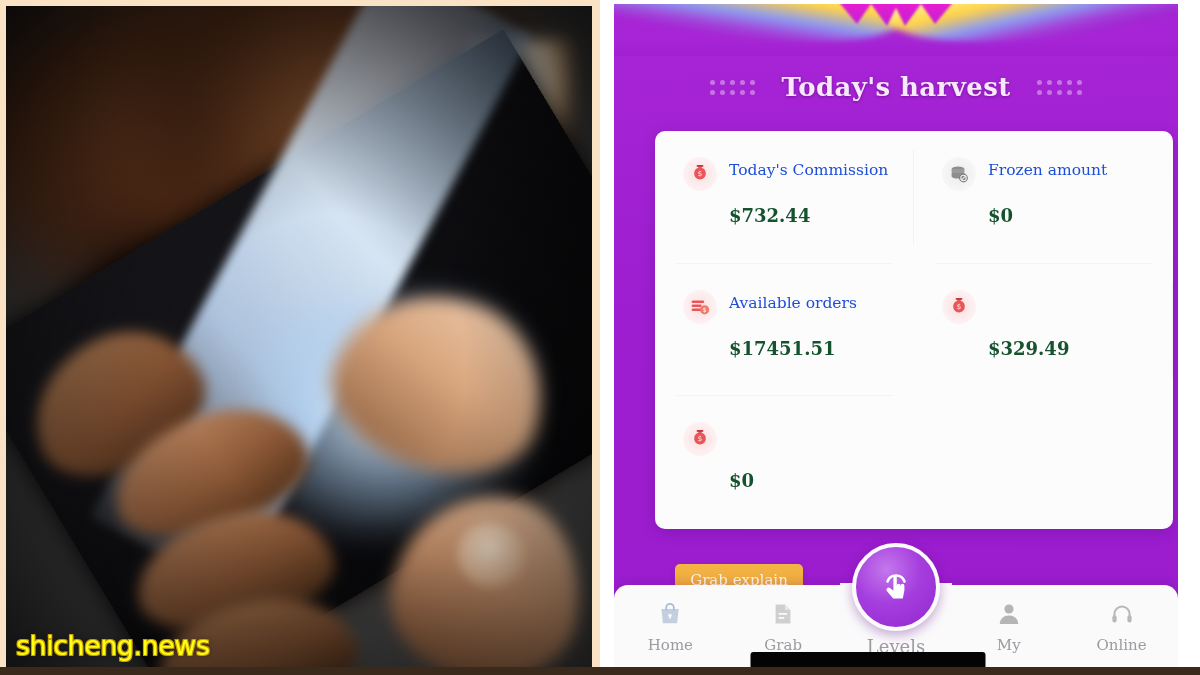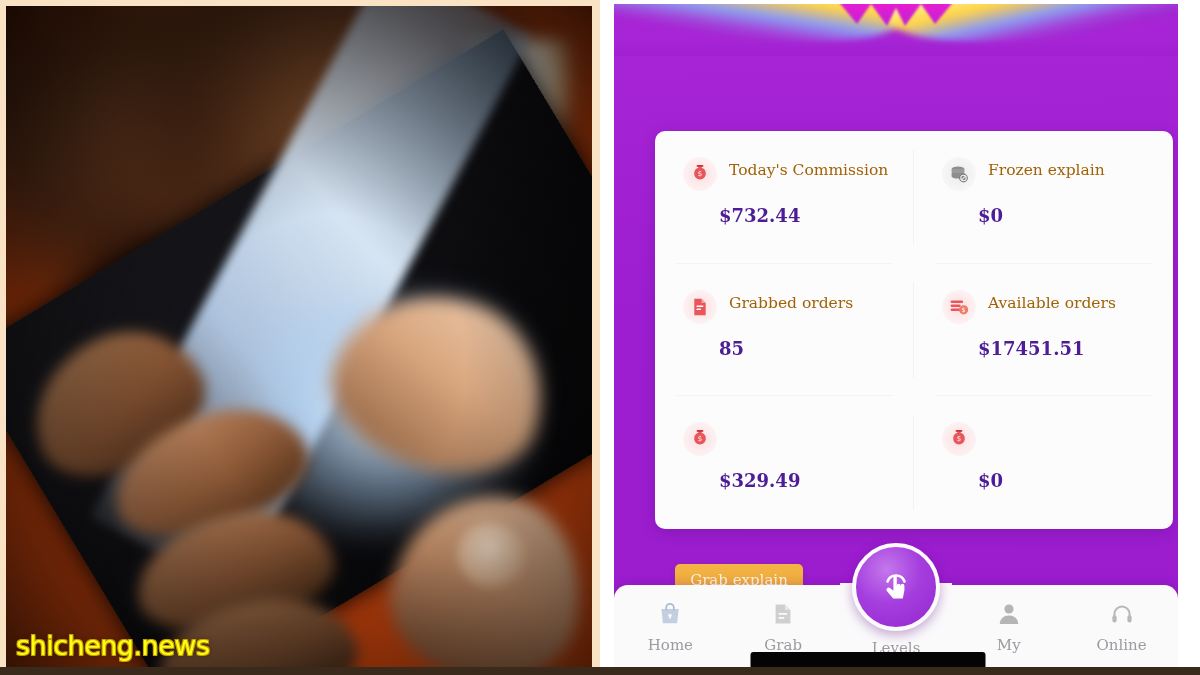--- a/index.html
+++ b/index.html
@@ -9,21 +9,21 @@
 
   .stage{ position:relative; width:1200px; height:675px; background:#f7e0c0; }
 
   
   .left-panel{
     position:absolute; left:0; top:0; width:600px; height:675px;
     background:#f9e3c4; padding:6px 8px 8px 6px;
   }
   .photo{
     position:relative; width:100%; height:100%; overflow:hidden;
-    background:#c2410c;
+    background:#404040;
   }
   
   .ph-warm-a{ position:absolute; left:-8%; top:-8%; width:80%; height:55%;
     background:radial-gradient(ellipse at 45% 50%, #7a4426 0%, #5a3019 45%, rgba(30,14,7,0) 78%);
     filter:blur(26px); }
   .ph-warm-b{ position:absolute; left:22%; top:-12%; width:70%; height:48%;
     background:radial-gradient(ellipse at 50% 60%, #8a5530 0%, #4a2714 55%, rgba(20,9,4,0) 80%);
     filter:blur(30px); }
   .ph-dark-1{ position:absolute; left:8%; top:30%; width:30%; height:28%;
     background:radial-gradient(ellipse at 50% 50%, #140704 0%, rgba(20,7,4,0) 72%);
@@ -122,24 +122,24 @@
   .grid{ display:grid; grid-template-columns:1fr 1fr; grid-template-rows:1fr 1fr 1fr; height:100%; }
   .cell{ position:relative; padding:26px 14px 10px 28px; }
   .cell.brd-r::after{ content:""; position:absolute; right:0; top:14%; height:72%; width:1px; background:#f4f1f3; }
   .cell.brd-b::before{ content:""; position:absolute; left:8%; bottom:0; width:84%; height:1px; background:#f6f3f5; }
   .cell-head{ display:flex; align-items:flex-start; gap:12px; }
   .ic{ flex:0 0 auto; width:34px; height:34px; border-radius:50%;
        display:flex; align-items:center; justify-content:center; }
   .ic svg{ display:block; }
   .ic-red{ background:radial-gradient(circle at 50% 50%, #fbdfe0 0%, #fdeff0 60%, #fefafa 100%); }
   .ic-grey{ background:radial-gradient(circle at 50% 50%, #ececec 0%, #f5f5f5 60%, #fafafa 100%); }
-  .cell-label{ font-family:"DejaVu Serif", serif; font-size:15.5px; color:#a16207;
+  .cell-label{ font-family:"DejaVu Serif", serif; font-size:15.5px; color:#1d4ed8;
     line-height:1.42; padding-top:2px; max-width:175px; }
-  .cell-value{ margin-top:14px; margin-left:36px; font-family:"DejaVu Serif", serif;
-    font-weight:700; font-size:18px; color:#4c1d95; }
+  .cell-value{ margin-top:14px; margin-left:46px; font-family:"DejaVu Serif", serif;
+    font-weight:700; font-size:18px; color:#14532d; }
 
   
   .grab-btn{ position:absolute; left:61px; top:560px; width:128px; height:32px;
     background:linear-gradient(180deg,#f4b545 0%,#eba33a 100%); border-radius:5px;
     display:flex; align-items:center; justify-content:center;
     font-family:"DejaVu Serif", serif; font-size:15px; color:#fdf3e1;
     box-shadow:0 2px 5px rgba(100,50,0,.22); }
 
   
   .navbar{ position:absolute; left:0; bottom:0; width:100%; height:90px;
@@ -147,21 +147,21 @@
     box-shadow:0 -2px 9px rgba(80,0,110,.16); }
   .nav-notch{ position:absolute; left:50%; top:-2px; transform:translateX(-50%);
     width:112px; height:46px; background:#fbfafb; border-radius:0 0 56px 56px; }
   .nav-items{ position:absolute; inset:0; display:flex; align-items:flex-start; padding-top:14px; }
   .nav-item{ flex:1; display:flex; flex-direction:column; align-items:center; gap:7px; }
   .nav-ic{ height:30px; display:flex; align-items:center; justify-content:center; }
   .nav-ic svg{ display:block; }
   .nav-lbl{ font-family:"DejaVu Serif", serif; font-size:15px; color:#9d9aa0; }
   .nav-item.center .nav-lbl{ visibility:hidden; }
   .nav-center-label{ position:absolute; left:50%; transform:translateX(-50%);
-    bottom:18px; font-family:"DejaVu Serif", serif; font-size:15px; color:#9d9aa0; }
+    bottom:18px; font-family:"DejaVu Serif", serif; font-size:18px; color:#9d9aa0; }
   .fab{ position:absolute; left:50%; transform:translateX(-50%); top:-42px;
     width:88px; height:88px; border-radius:50%;
     background:radial-gradient(circle at 38% 28%, #c478ec 0%, #a53ede 45%, #9326cf 100%);
     border:4px solid #fbfafb;
     display:flex; align-items:center; justify-content:center;
     box-shadow:0 4px 12px rgba(90,10,130,.35); }
   .fab svg{ display:block; }
 
   .redaction{ position:absolute; left:45%; bottom:6px; transform:translateX(-50%);
     width:235px; height:17px; background:#040404; border-radius:3px; }
@@ -221,20 +221,47 @@
                 <stop offset="55%" stop-color="#e81fd0"></stop>
                 <stop offset="100%" stop-color="#c01fd6"></stop>
               </linearGradient>
             </defs>
             <path d="M6 0 L6 26 L26 50 L40 30 L56 52 L65 34 L74 52 L90 30 L104 50 L124 26 L124 0 Z" fill="url(#cg)"></path>
           </svg>
         </div>
         <div class="banner-fade"></div>
       </div>
 
+      <div class="title-row">
+        <div class="dots">
+          <i></i>
+            <i></i>
+            <i></i>
+            <i></i>
+            <i></i>
+            <i></i>
+            <i></i>
+            <i></i>
+            <i></i>
+            <i></i>
+        </div>
+        <div class="app-title">Today's harvest</div>
+        <div class="dots">
+          <i></i>
+            <i></i>
+            <i></i>
+            <i></i>
+            <i></i>
+            <i></i>
+            <i></i>
+            <i></i>
+            <i></i>
+            <i></i>
+        </div>
+      </div>
 
       <div class="card">
         <div class="grid">
 
           <div class="cell brd-r brd-b">
             <div class="cell-head">
               <span class="ic ic-red">
                 <svg width="20" height="20" viewBox="0 0 20 20">
                   <path d="M7.2 1.6h5.6l-1.3 2.1a5.8 5.8 0 0 1 4.3 5.5c0 4-2.8 6.2-5.8 6.2S4.2 13.2 4.2 9.2A5.8 5.8 0 0 1 8.5 3.7Z" fill="#e8565a"></path>
                   <rect x="6.6" y="1.1" width="6.8" height="1.7" rx=".85" fill="#c7363c"></rect>
@@ -251,39 +278,25 @@
               <span class="ic ic-grey">
                 <svg width="20" height="20" viewBox="0 0 20 20">
                   <ellipse cx="9" cy="5" rx="6.4" ry="2.4" fill="#8e8e8e"></ellipse>
                   <path d="M2.6 5v3.2c0 1.3 2.9 2.4 6.4 2.4s6.4-1.1 6.4-2.4V5" fill="#9b9b9b"></path>
                   <path d="M2.6 9v3.2c0 1.3 2.9 2.4 6.4 2.4s6.4-1.1 6.4-2.4V9" fill="#8e8e8e"></path>
                   <circle cx="14.5" cy="14" r="4.4" fill="#7d7d7d"></circle>
                   <circle cx="14.5" cy="14" r="2.7" fill="none" stroke="#f3f3f3" stroke-width="1.1"></circle>
                   <line x1="12.6" y1="15.9" x2="16.4" y2="12.1" stroke="#f3f3f3" stroke-width="1.1"></line>
                 </svg>
               </span>
-              <span class="cell-label">Frozen explain</span>
+              <span class="cell-label">Frozen amount</span>
             </div>
             <div class="cell-value">$0</div>
           </div>
 
-          <div class="cell brd-r brd-b">
-            <div class="cell-head">
-              <span class="ic ic-red">
-                <svg width="20" height="20" viewBox="0 0 20 20">
-                  <path d="M4.3 1.8h7.2l4.2 4.2v12.2H4.3Z" fill="#e8565a"></path>
-                  <path d="M11.5 1.8 15.7 6h-4.2Z" fill="#f7a0a3"></path>
-                  <rect x="6.4" y="8.4" width="7" height="1.5" rx=".7" fill="#fff"></rect>
-                  <rect x="6.4" y="11.6" width="4.6" height="1.5" rx=".7" fill="#fff"></rect>
-                </svg>
-              </span>
-              <span class="cell-label">Grabbed orders</span>
-            </div>
-            <div class="cell-value">85</div>
-          </div>
 
           <div class="cell brd-b">
             <div class="cell-head">
               <span class="ic ic-red">
                 <svg width="20" height="20" viewBox="0 0 20 20">
                   <rect x="1.6" y="3.4" width="12.6" height="2.5" rx="1.25" fill="#e8565a"></rect>
                   <rect x="1.6" y="7.4" width="10" height="2.5" rx="1.25" fill="#e8565a"></rect>
                   <rect x="1.6" y="11.4" width="12.6" height="2.5" rx="1.25" fill="#e8565a"></rect>
                   <circle cx="14.6" cy="12.8" r="4.6" fill="#ef7b6a"></circle>
                   <text x="14.6" y="15.4" font-size="6.4" fill="#fff" text-anchor="middle" font-family="DejaVu Sans, sans-serif">$</text>

